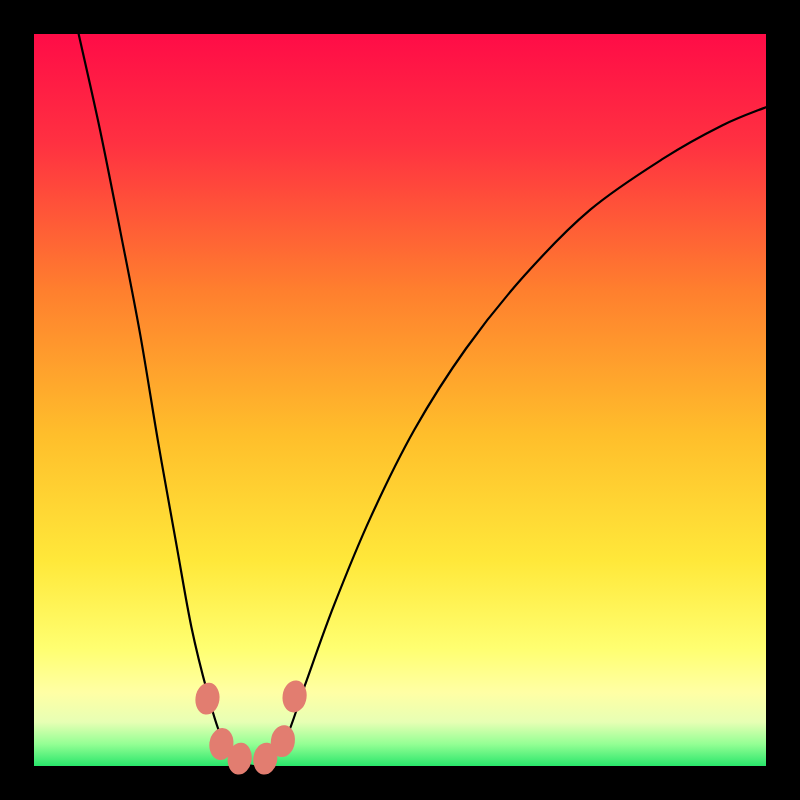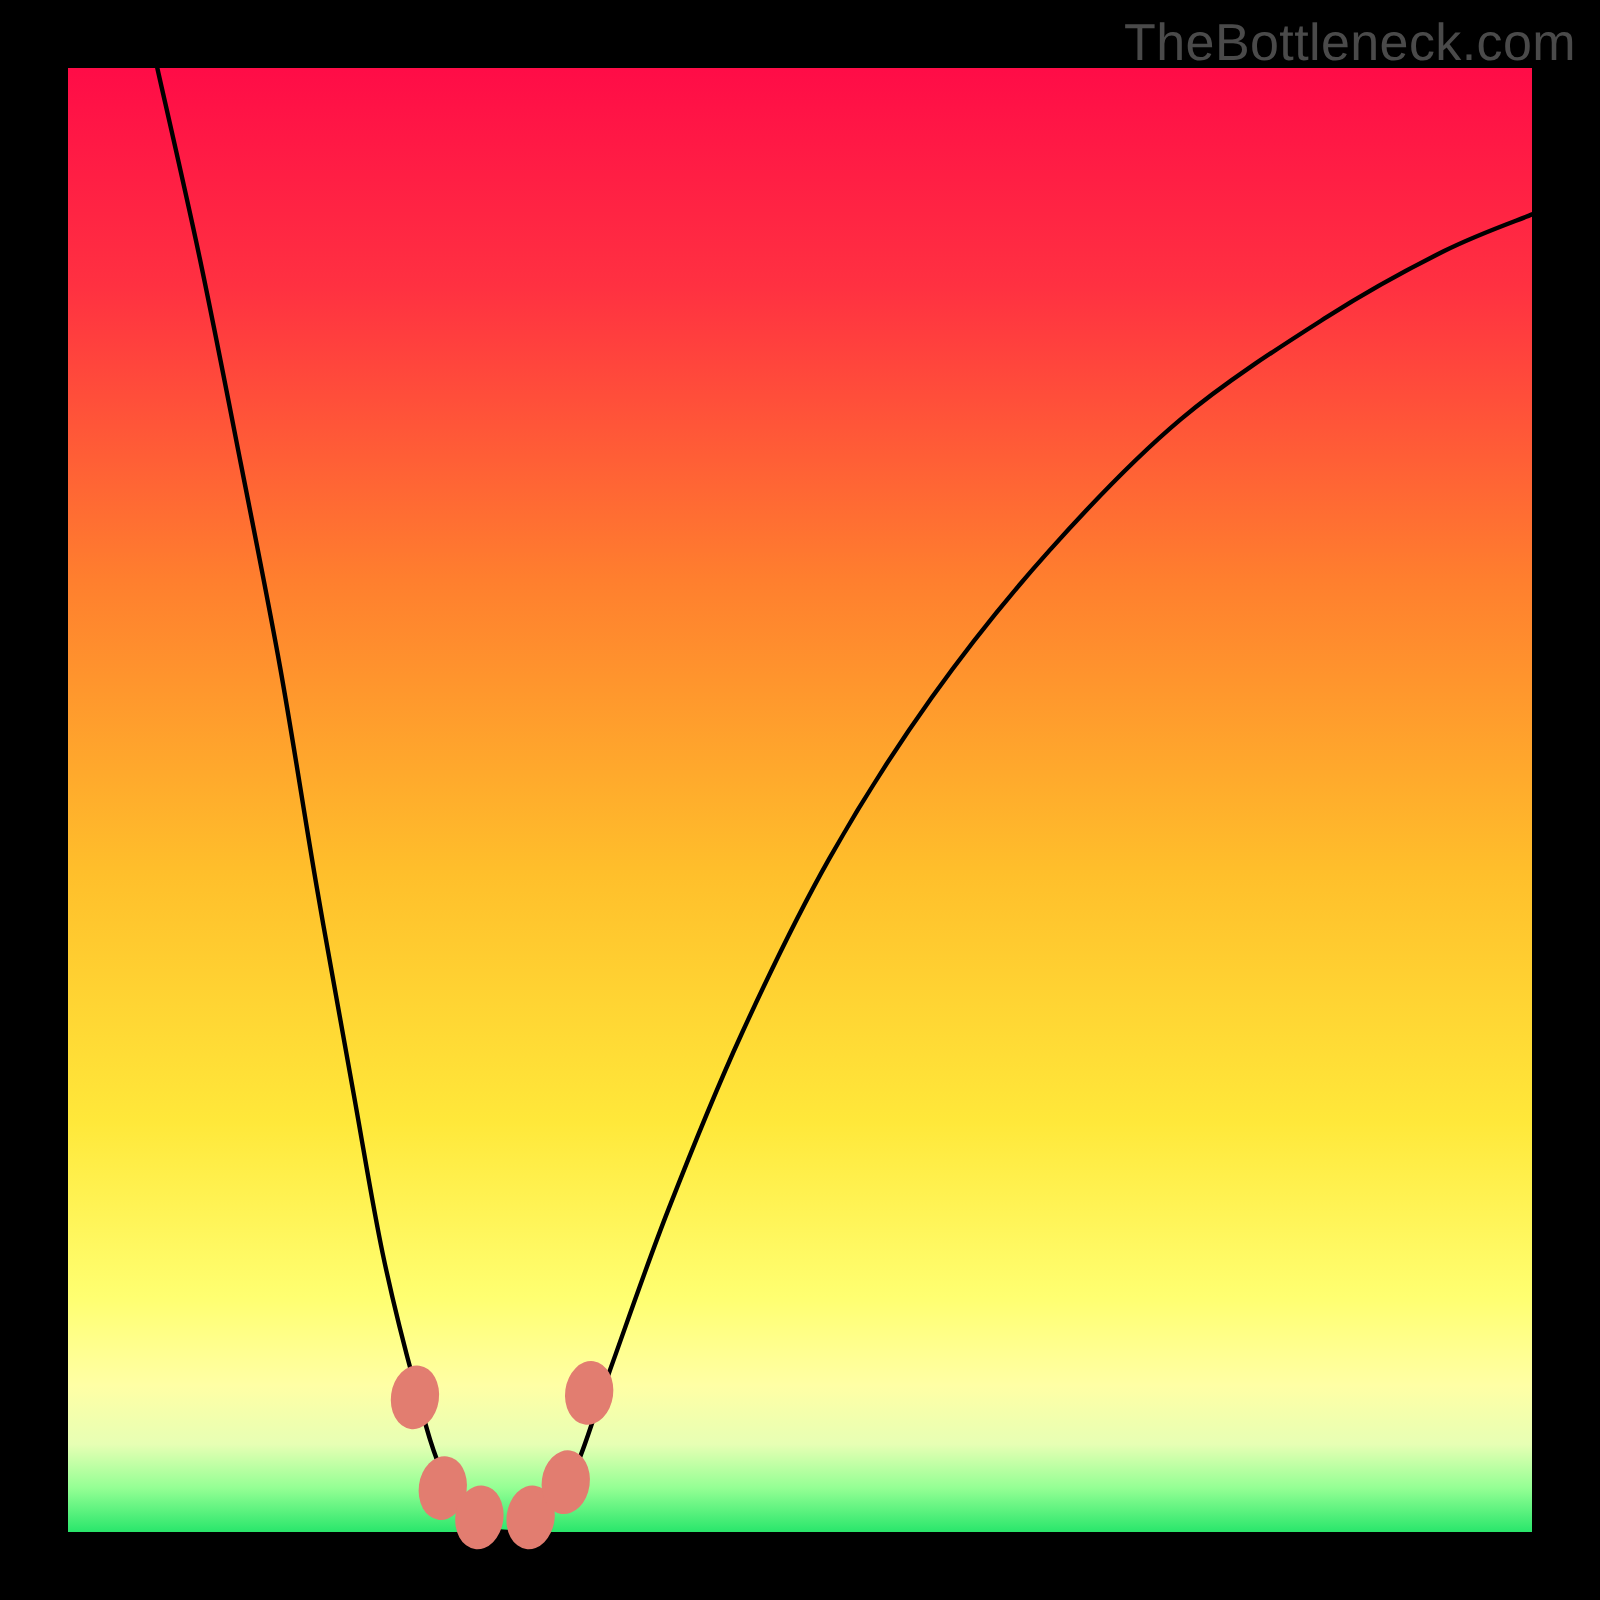--- a/index.html
+++ b/index.html
@@ -43,21 +43,20 @@
     overflow: visible;
   }
 </style>
 </head>
 <body>
 
 <div class="outer-frame">
 
   <div class="plot-area" id="plot-area" style="background: linear-gradient(rgb(255, 12, 71) 0%, rgb(255, 49, 65) 15%, rgb(255, 127, 46) 35%, rgb(255, 191, 43) 55%, rgb(255, 232, 58) 72%, rgb(255, 255, 113) 84%, rgb(255, 255, 165) 90%, rgb(231, 255, 180) 94%, rgb(148, 255, 148) 97%, rgb(41, 230, 107) 100%);"></div>
 
-  <div class="watermark">TheBottleneck.com</div>
 
   <svg class="curve-layer" id="curve-layer" viewBox="0 0 732 732" preserveAspectRatio="none">
     <path id="curve-path" fill="none" stroke="#000000" d="M 44.65 0.00 C 48.19 15.86, 58.93 62.22, 65.88 95.16 C 72.83 128.10, 79.67 163.48, 86.38 197.64 C 93.09 231.80, 99.80 264.74, 106.14 300.12 C 112.48 335.50, 118.34 374.54, 124.44 409.92 C 130.54 445.30, 137.25 481.90, 142.74 512.40 C 148.23 542.90, 152.26 568.52, 157.38 592.92 C 162.50 617.32, 168.48 640.50, 173.48 658.80 C 178.49 677.10, 182.02 691.50, 187.39 702.72 C 192.76 713.94, 200.32 721.26, 205.69 726.14 C 211.06 731.02, 214.84 732.00, 219.60 732.00 C 224.36 732.00, 228.75 731.02, 234.24 726.14 C 239.73 721.26, 246.44 715.16, 252.54 702.72 C 258.64 690.28, 262.91 673.44, 270.84 651.48 C 278.77 629.52, 289.14 599.02, 300.12 570.96 C 311.10 542.90, 323.30 512.40, 336.72 483.12 C 350.14 453.84, 364.78 423.34, 380.64 395.28 C 396.50 367.22, 413.58 340.38, 431.88 314.76 C 450.18 289.14, 469.70 264.74, 490.44 241.56 C 511.18 218.38, 533.14 195.20, 556.32 175.68 C 579.50 156.16, 607.56 138.47, 629.52 124.44 C 651.48 110.41, 671.00 100.04, 688.08 91.50 C 705.16 82.96, 724.68 76.25, 732.00 73.20" stroke-width="2.2" stroke-linecap="round"></path>
     <g id="marker-group">
         <ellipse cx="173.48" cy="664.66" rx="12" ry="16" fill="#e27d70" transform="rotate(8 173.48 664.66)"></ellipse>
         <ellipse cx="187.39" cy="710.04" rx="12" ry="16" fill="#e27d70" transform="rotate(8 187.39 710.04)"></ellipse>
         <ellipse cx="205.69" cy="724.68" rx="12" ry="16" fill="#e27d70" transform="rotate(8 205.69 724.68)"></ellipse>
         <ellipse cx="231.31" cy="724.68" rx="12" ry="16" fill="#e27d70" transform="rotate(8 231.31 724.68)"></ellipse>
         <ellipse cx="248.88" cy="707.11" rx="12" ry="16" fill="#e27d70" transform="rotate(8 248.88 707.11)"></ellipse>
         <ellipse cx="260.59" cy="662.46" rx="12" ry="16" fill="#e27d70" transform="rotate(8 260.59 662.46)"></ellipse>

